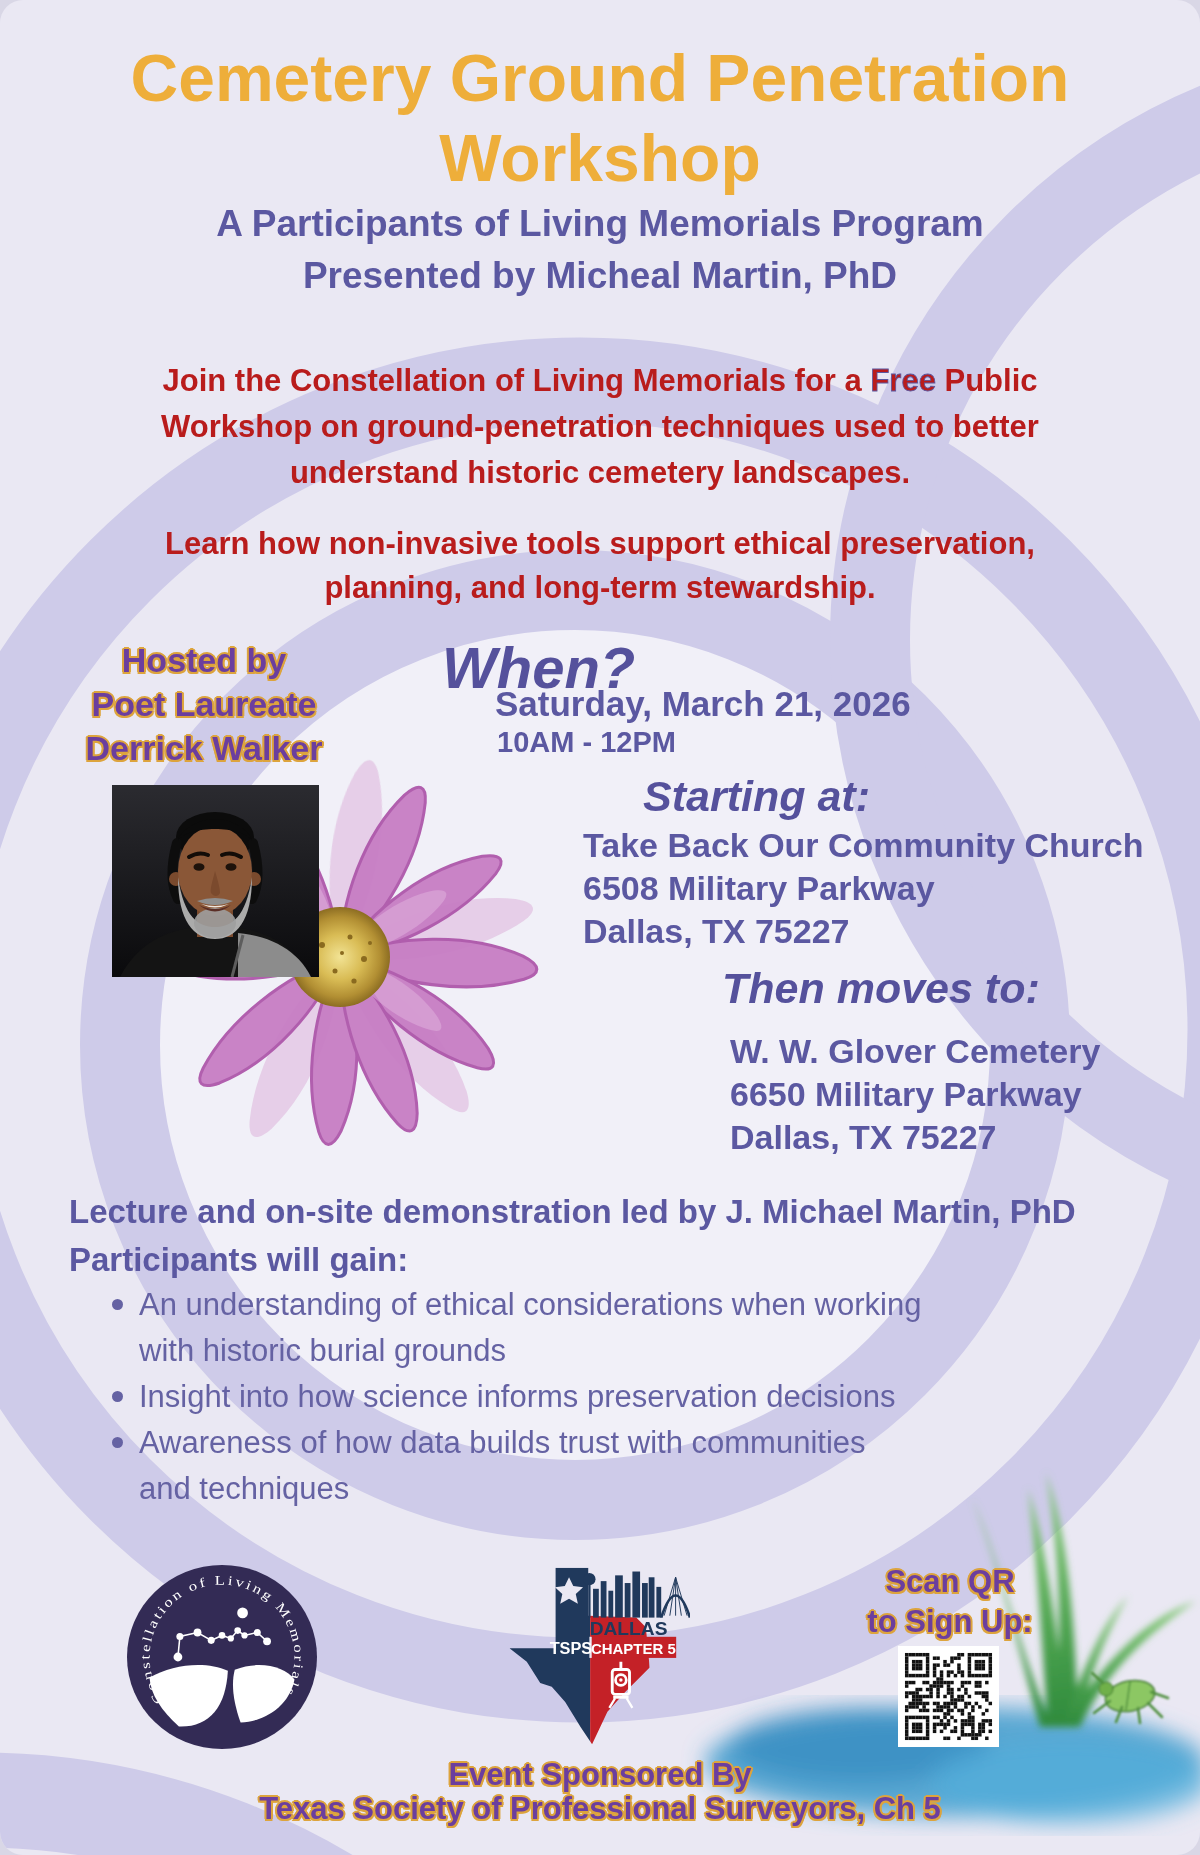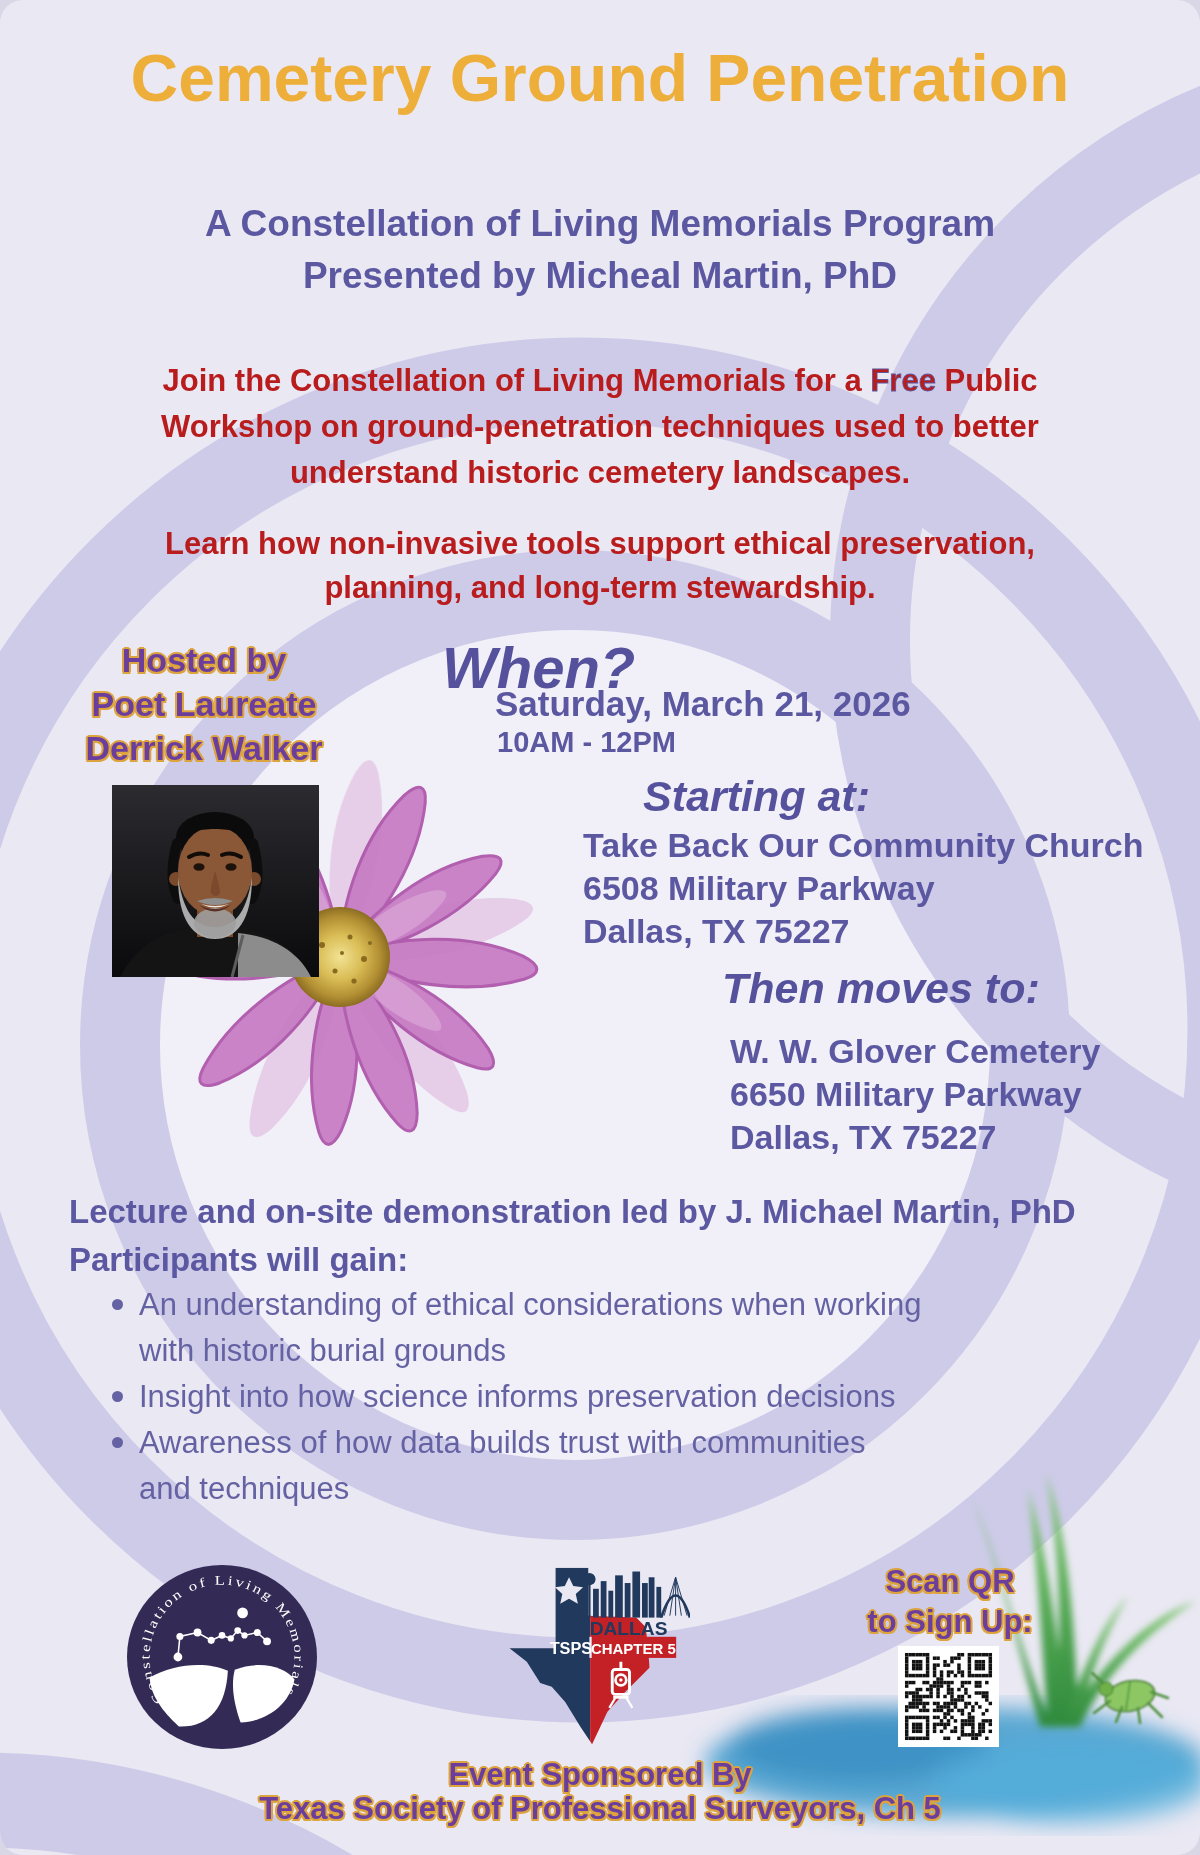--- a/index.html
+++ b/index.html
@@ -165,24 +165,25 @@
     <path d="M103,86 C100,98 98,104 99,108 C102,112 106,112 108,108 C108,103 106,96 103,86 Z" fill="#7B4A2D"></path>
     <path d="M66,92 C66,136 82,154 103,154 C124,154 140,136 140,92 C134,132 120,142 103,142 C86,142 72,132 66,92 Z" fill="#ABABAB"></path>
     <ellipse cx="103" cy="138" rx="21" ry="15" fill="#9F9F9F" opacity="0.9"></ellipse>
     <path d="M85,116 Q103,110 121,116 Q103,124 85,116 Z" fill="#8F8F8F"></path>
     <path d="M87,120 Q103,133 119,120 Q103,128 87,120 Z" fill="#5B2E26"></path>
     <path d="M89,119 Q103,126 117,119 Q103,123 89,119 Z" fill="#EDE6E0"></path>
   </svg>
 
   <div class="abs title">
     <div>Cemetery Ground Penetration</div>
+    <div>Workshop</div>
   </div>
 
   <div class="abs subtitle">
-    <div>A Constellation of Living Memorials Program</div>
+    <div>A Participants of Living Memorials Program</div>
     <div>Presented by Micheal Martin, PhD</div>
   </div>
 
   <div class="abs para para1">
     <div><span>Join the Constellation of Living Memorials for a </span><span class="free">Free</span><span> Public</span></div>
     <div>Workshop on ground-penetration techniques used to better</div>
     <div>understand historic cemetery landscapes.</div>
   </div>
 
   <div class="abs para para2">

